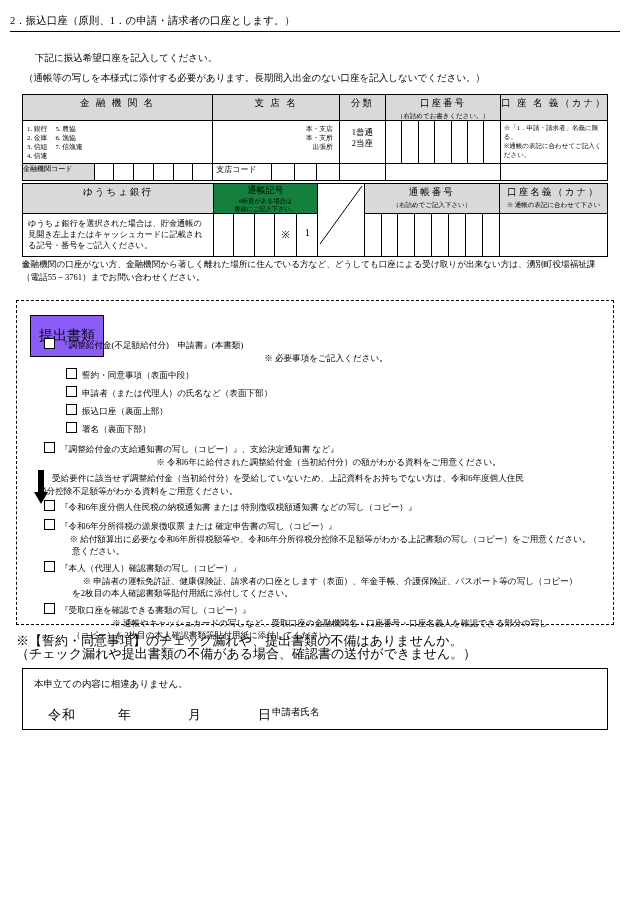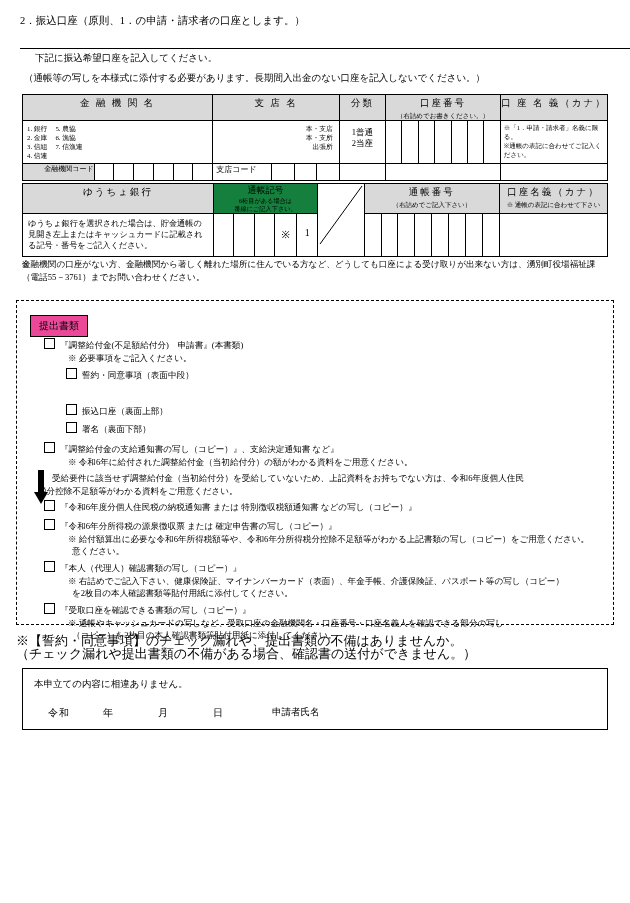--- a/index.html
+++ b/index.html
@@ -10,39 +10,38 @@
     font-size:9px;
     position:relative;
     overflow:hidden;
   }
   .page{position:relative;width:630px;height:903px;padding:0;box-sizing:border-box;}
 
   
   .sec-title{
     position:absolute;left:10px;top:14px;width:610px;
     font-size:10.5px;
-    padding-bottom:20px;
+    padding-bottom:3px;
     border-bottom:1px solid #000;
-    margin-left:10px;
   }
 
   .lead1{position:absolute;left:35px;top:52px;font-size:9.5px;}
   .lead2{position:absolute;left:24px;top:72px;font-size:9.5px;}
 
   
   table{border-collapse:collapse;}
   .bank-tbl{
     position:absolute;left:22px;top:94px;width:586px;
     font-size:8px;
   }
   .bank-tbl td,.bank-tbl th{border:1px solid #000;padding:0;vertical-align:top;}
   .hdr{background:#d9d9d9;text-align:center;font-size:9.5px;font-weight:normal;height:17px;line-height:17px;letter-spacing:2px;}
   .hdr small{font-size:6.5px;letter-spacing:0;display:block;line-height:8px;}
   .cellnote{font-size:6.5px;line-height:9px;padding:2px 3px;}
-  .kinyu-code{background:#d9d9d9;font-size:7px;text-align:right;width:72px;}
+  .kinyu-code{background:#d9d9d9;font-size:7px;text-align:left;width:72px;}
   .cellbox{height:40px;}
 
   .grid-cells{display:flex;height:100%;}
   .grid-cells>span{flex:1;border-right:1px solid #000;}
   .grid-cells>span:last-child{border-right:none;}
 
   .lst{font-size:6.8px;line-height:9px;padding-left:4px;}
   .two-col-list{display:flex;gap:8px;}
 
   .bunrui{font-size:8.5px;line-height:11px;text-align:center;}
@@ -63,44 +62,44 @@
   .note1 .mk{position:absolute;left:0;top:0;}
   .note1 .tx{display:block;font-family:Liberation Serif, serif;}
 
   
   .docbox{
     position:absolute;left:16px;top:300px;width:598px;height:325px;
     border:1px dashed #000;box-sizing:border-box;
   }
   .teishutsu{
     position:absolute;left:30px;top:315px;
-    border:1px solid #000;padding:3px 8px;font-size:10px;background:#ec4899;
+    border:1px solid #000;padding:11px 8px;font-size:14px;background:#8b5cf6;
   }
 
   .row{position:absolute;font-size:8.6px;line-height:12.5px;}
   .cb{
     display:inline-block;width:9px;height:9px;border:1px solid #000;
     vertical-align:-1px;margin-right:5px;background:#fff;
   }
-  .sub{margin-left:24px;display:block;}
+  .sub{margin-left:24px;display:block;text-align:center;}
   .sub2{margin-left:34px;display:block;}
 
   .arrow{position:absolute;left:34px;top:470px;width:14px;height:34px;}
 
   
   .note2{position:absolute;left:16px;top:634px;width:600px;font-size:13px;line-height:13px;}
   .note2 .ind{display:block;margin-left:0;}
 
   
   .finalbox{
     position:absolute;left:22px;top:668px;width:586px;height:62px;
     border:1px solid #000;box-sizing:border-box;
   }
   .final-txt{position:absolute;left:34px;top:678px;font-size:9.5px;}
-  .final-date{position:absolute;left:48px;top:706px;font-size:10px;letter-spacing:1px;}
+  .final-date{position:absolute;left:48px;top:706px;font-size:13px;letter-spacing:1px;}
   .final-name{position:absolute;left:272px;top:706px;font-size:9.5px;}
 </style>
 </head>
 <body>
 
 <div class="page">
 
   <div class="sec-title">2．振込口座（原則、1．の申請・請求者の口座とします。）</div>
   <div class="lead1">下記に振込希望口座を記入してください。</div>
   <div class="lead2">（通帳等の写しを本様式に添付する必要があります。長期間入出金のない口座を記入しないでください。）</div>
@@ -250,20 +249,23 @@
   <div class="docbox"></div>
   <div class="teishutsu">提出書類</div>
 
   <div class="row" style="left:44px;top:338px;width:540px">
     <span class="cb"></span><span>『調整給付金(不足額給付分)　申請書』(本書類)</span>
     <span class="sub">※ 必要事項をご記入ください。</span>
   </div>
   <div class="row" style="left:66px;top:368px;width:520px">
     <span class="cb"></span><span>誓約・同意事項（表面中段）</span>
   </div>
+  <div class="row" style="left:66px;top:386px;width:520px">
+    <span class="cb"></span><span>申請者（または代理人）の氏名など（表面下部）</span>
+  </div>
   <div class="row" style="left:66px;top:422px;width:520px">
     <span class="cb"></span><span>署名（裏面下部）</span>
   </div>
   <div class="row" style="left:66px;top:404px;width:520px">
     <span class="cb"></span><span>振込口座（裏面上部）</span>
   </div>
 
   <div class="row" style="left:44px;top:442px;width:545px">
     <span class="cb"></span><span>『調整給付金の支給通知書の写し（コピー）』、支給決定通知書 など』</span>
     <span class="sub">※ 令和6年に給付された調整給付金（当初給付分）の額がわかる資料をご用意ください。</span>
@@ -283,21 +285,21 @@
   </div>
 
   <div class="row" style="left:44px;top:519px;width:548px">
     <span class="cb"></span><span>『令和6年分所得税の源泉徴収票 または 確定申告書の写し（コピー）』</span>
     <span class="sub">※ 給付額算出に必要な令和6年所得税額等や、令和6年分所得税分控除不足額等がわかる上記書類の写し（コピー）をご用意ください。</span>
     <span class="sub2" style="margin-left:28px">意ください。</span>
   </div>
 
   <div class="row" style="left:44px;top:561px;width:548px">
     <span class="cb"></span><span>『本人（代理人）確認書類の写し（コピー）』</span>
-    <span class="sub">※ 右詰めでご記入下さい、健康保険証、マイナンバーカード（表面）、年金手帳、介護保険証、パスポート等の写し（コピー）</span>
+    <span class="sub">※ 申請者の運転免許証、健康保険証、請求者の口座とします（表面）、年金手帳、介護保険証、パスポート等の写し（コピー）</span>
     <span class="sub2" style="margin-left:28px">を2枚目の本人確認書類等貼付用紙に添付してください。</span>
   </div>
 
   <div class="row" style="left:44px;top:603px;width:548px">
     <span class="cb"></span><span>『受取口座を確認できる書類の写し（コピー）』</span>
     <span class="sub">※ 通帳やキャッシュカードの写しなど、受取口座の金融機関名・口座番号・口座名義人を確認できる部分の写し</span>
     <span class="sub2" style="margin-left:28px">（コピー）を2枚目の本人確認書類等貼付用紙に添付してください。</span>
   </div>
 
   <div class="note2">

